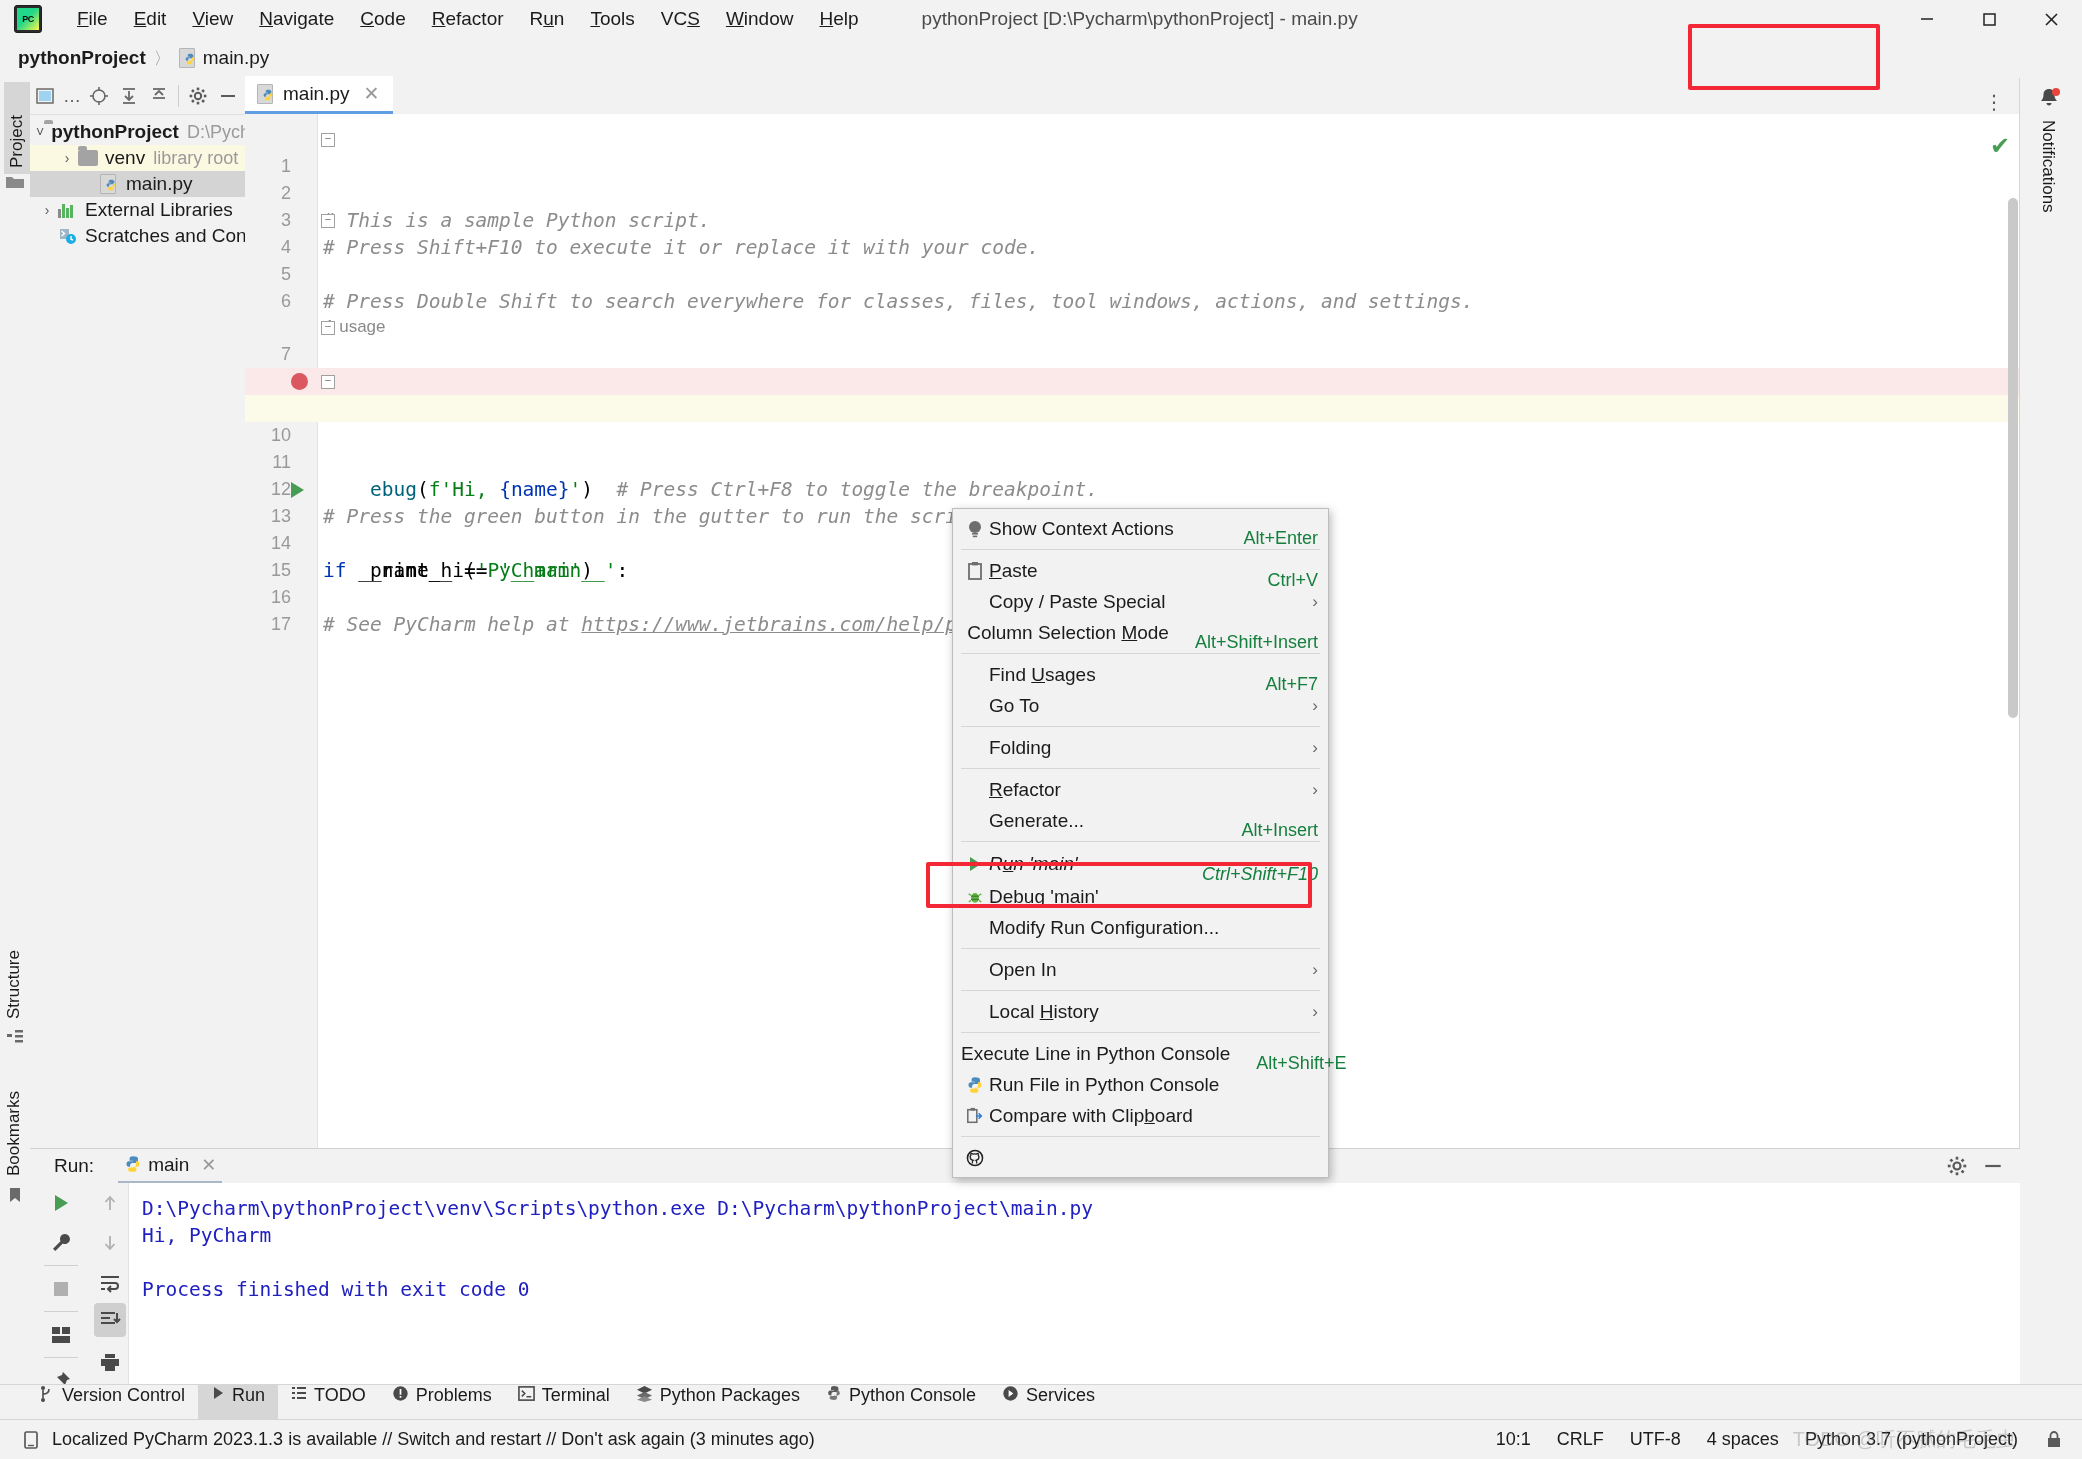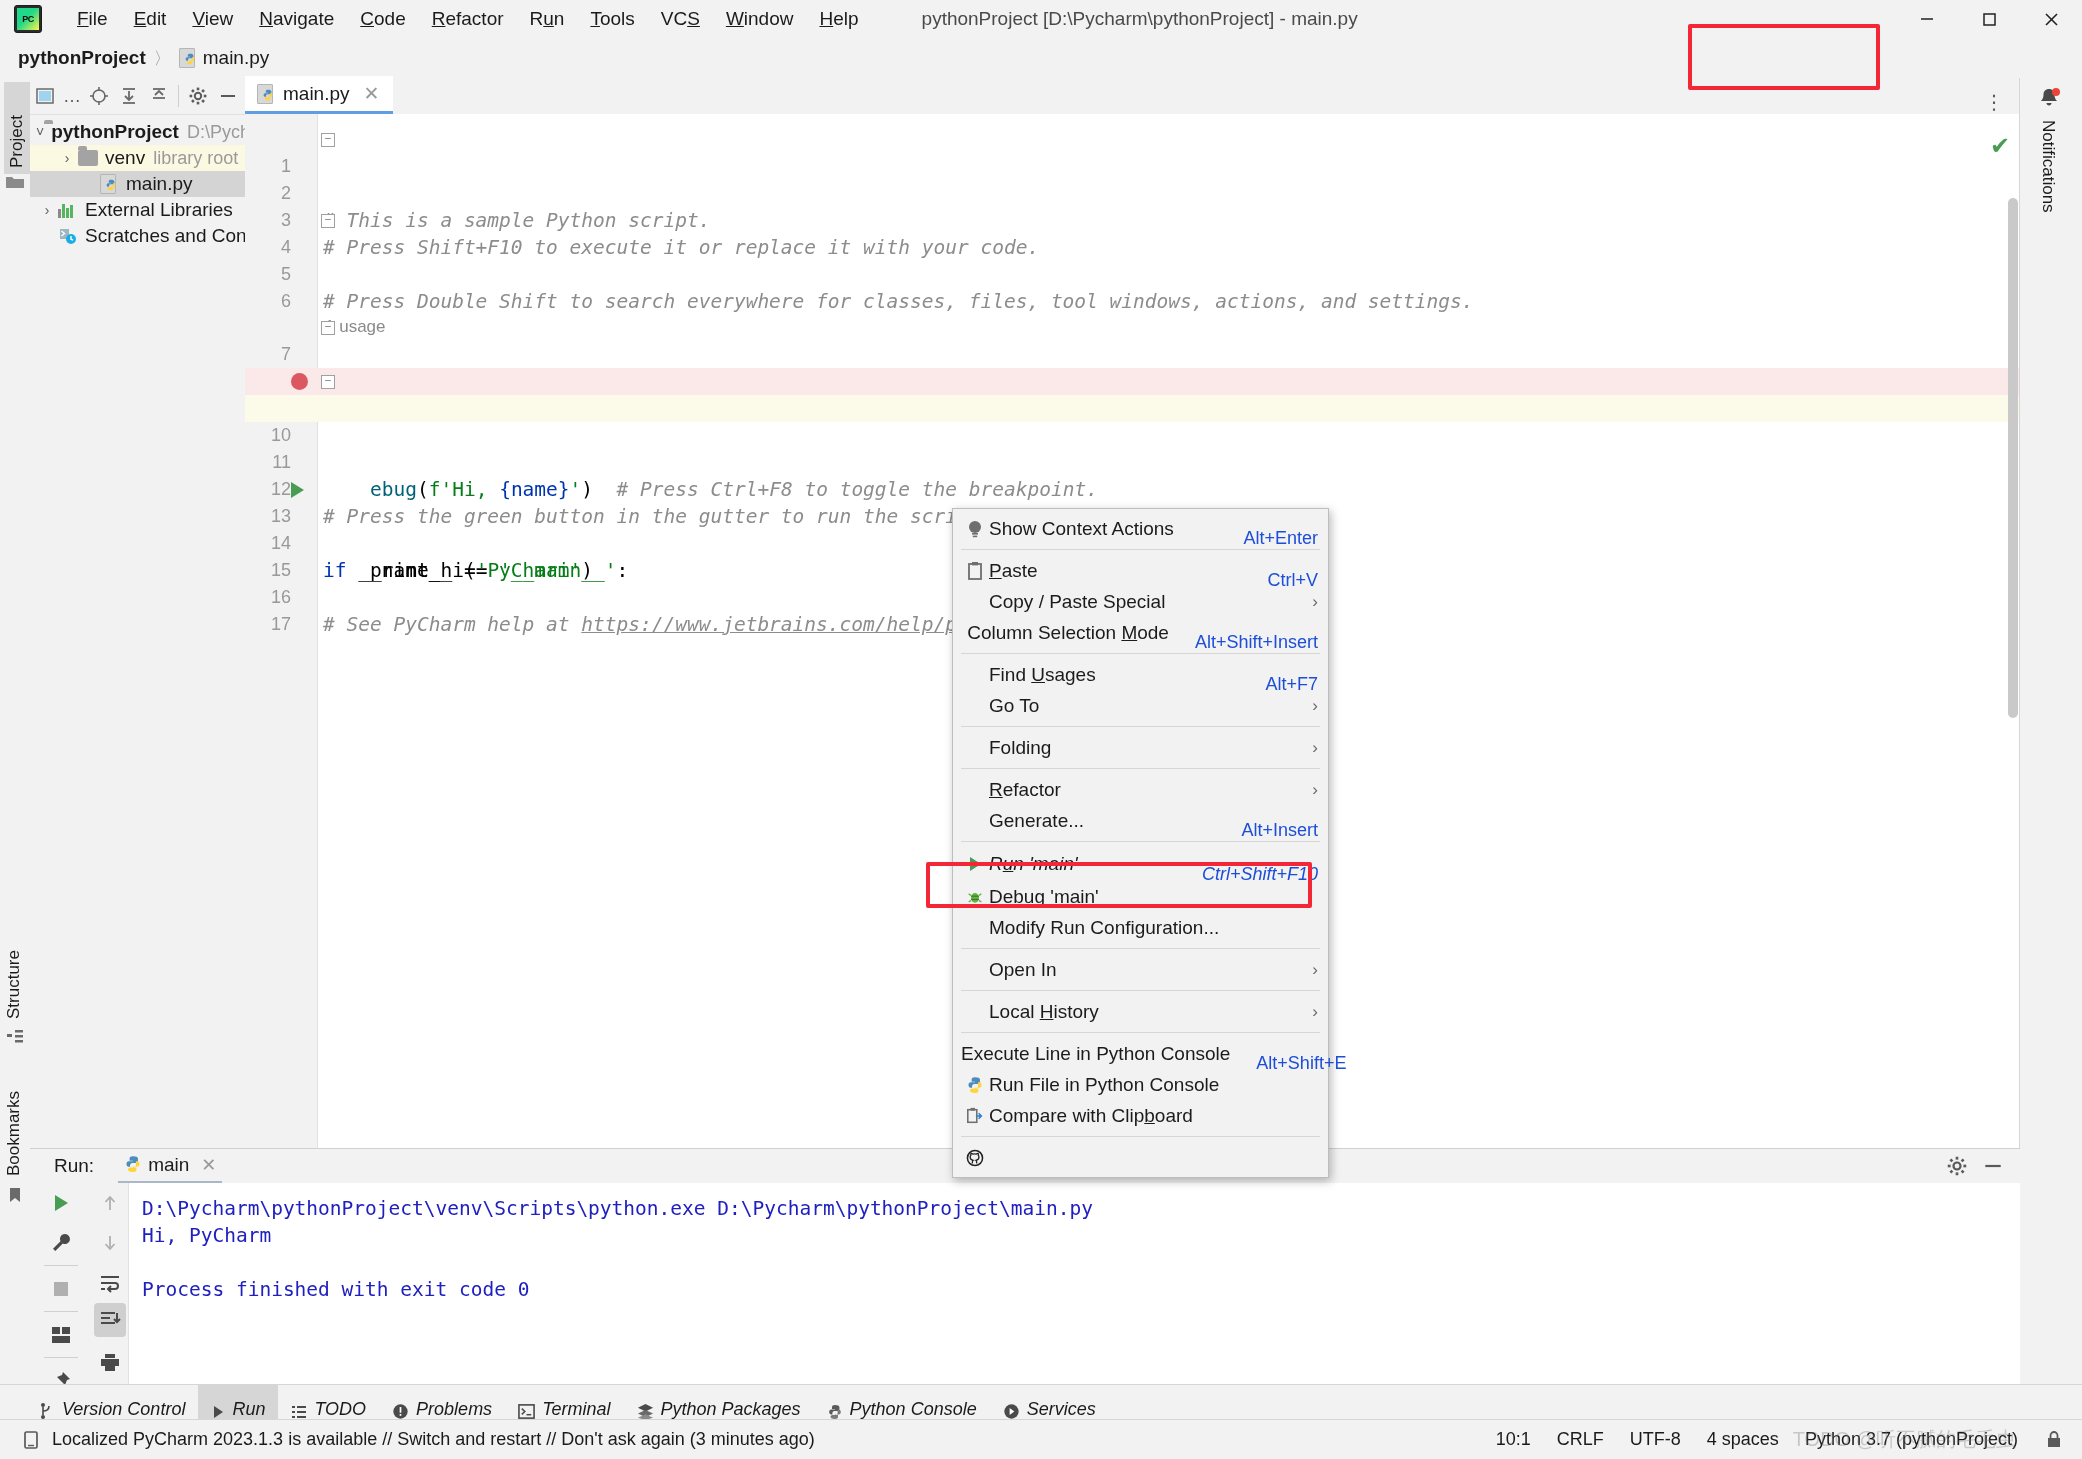--- a/index.html
+++ b/index.html
@@ -99,21 +99,21 @@
 
   
   .rightstrip{position:absolute;right:0;top:78px;width:62px;height:1307px;background:#f2f2f2;border-left:1px solid #d6d6d6;}
 
   
   .ctxmenu{position:absolute;left:952px;top:508px;width:375px;background:#f2f2f2;border:1px solid #bdbdbd;box-shadow:2px 3px 9px rgba(0,0,0,.28);z-index:50;padding:4px 0;}
   .mrow{display:flex;align-items:center;height:31px;padding:0 10px 0 8px;position:relative;}
   .mrow .mico{width:28px;display:flex;align-items:center;justify-content:center;}
   .mrow .mlbl{font-size:19px;color:#1b1b1b;white-space:nowrap;}
   .mrow .mlbl u{text-decoration:underline;}
-  .mrow .msc{margin-left:auto;font-size:18px;color:#1d4ed8;padding-left:26px;margin-top:20px;}
+  .mrow .msc{margin-left:auto;font-size:18px;color:#15803d;padding-left:26px;margin-top:20px;}
   .mrow .marrow{margin-left:auto;color:#6a6a6a;font-size:17px;padding-left:26px;}
   .msep{height:1px;background:#d6d6d6;margin:5px 8px;}
 
   
   .runpanel{position:absolute;left:30px;top:1148px;right:62px;height:237px;background:#f2f2f2;border-top:1px solid #d0d0d0;}
   .runhdr{height:34px;display:flex;align-items:center;}
   .runlbl{margin-left:24px;font-size:19px;color:#1b1b1b;}
   .runtab{margin-left:24px;height:33px;display:flex;align-items:center;gap:8px;border-bottom:3px solid #a9b7c6;padding:0 6px;}
   .runtab .nm{font-size:19px;}
   .runtab .x{color:#9a9a9a;font-size:18px;margin-left:4px;}
@@ -121,21 +121,21 @@
   .runbody{position:absolute;left:0;top:34px;right:0;bottom:0;background:#fff;}
   .runtools{position:absolute;left:0;top:0;width:62px;height:100%;background:#f2f2f2;border-right:1px solid #e2e2e2;}
   .runtools2{position:absolute;left:62px;top:0;width:36px;height:100%;background:#f2f2f2;border-right:1px solid #e2e2e2;}
   .rt{position:absolute;left:0;width:62px;height:40px;display:flex;align-items:center;justify-content:center;}
   .rt2{position:absolute;left:0;width:36px;height:40px;display:flex;align-items:center;justify-content:center;}
   .rtsep{position:absolute;left:14px;width:34px;height:1px;background:#d0d0d0;}
   .console{position:absolute;left:98px;top:0;right:0;bottom:0;padding:12px 0 0 14px;font-family:"DejaVu Sans Mono",monospace;font-size:19.5px;color:#2020c0;line-height:27px;white-space:pre;}
 
   
   .bottomtabs{position:absolute;left:0;bottom:39px;width:2082px;height:35px;background:#f2f2f2;border-top:1px solid #d6d6d6;display:flex;align-items:center;}
-  .btab{height:35px;display:flex;align-items:flex-end;gap:7px;padding:0 13px;font-size:18px;color:#1b1b1b;white-space:nowrap;font-style:italic;}
+  .btab{height:35px;display:flex;align-items:flex-start;gap:7px;padding:0 13px;font-size:18px;color:#1b1b1b;white-space:nowrap;}
   .btab.sel{background:#d6d6d6;}
 
   
   .statusbar{position:absolute;left:0;bottom:0;width:2082px;height:39px;background:#f2f2f2;border-top:1px solid #d6d6d6;display:flex;align-items:center;}
   .stmsg{margin-left:22px;font-size:18px;color:#1b1b1b;display:flex;align-items:center;gap:12px;}
   .stright{margin-left:auto;display:flex;align-items:center;gap:26px;padding-right:18px;font-size:18px;color:#1b1b1b;}
   .watermark{position:absolute;right:66px;bottom:6px;font-size:20px;color:rgba(120,120,120,.35);white-space:nowrap;pointer-events:none;}
   .bgstrip{position:absolute;left:0;top:0;width:2082px;height:6px;
      background:repeating-linear-gradient(90deg,#6b2a1e 0px,#8a3a26 12px,#c04b2a 24px,#5a2a22 40px,#903828 56px,#3a2018 70px);}
   .svgico{display:block;}

